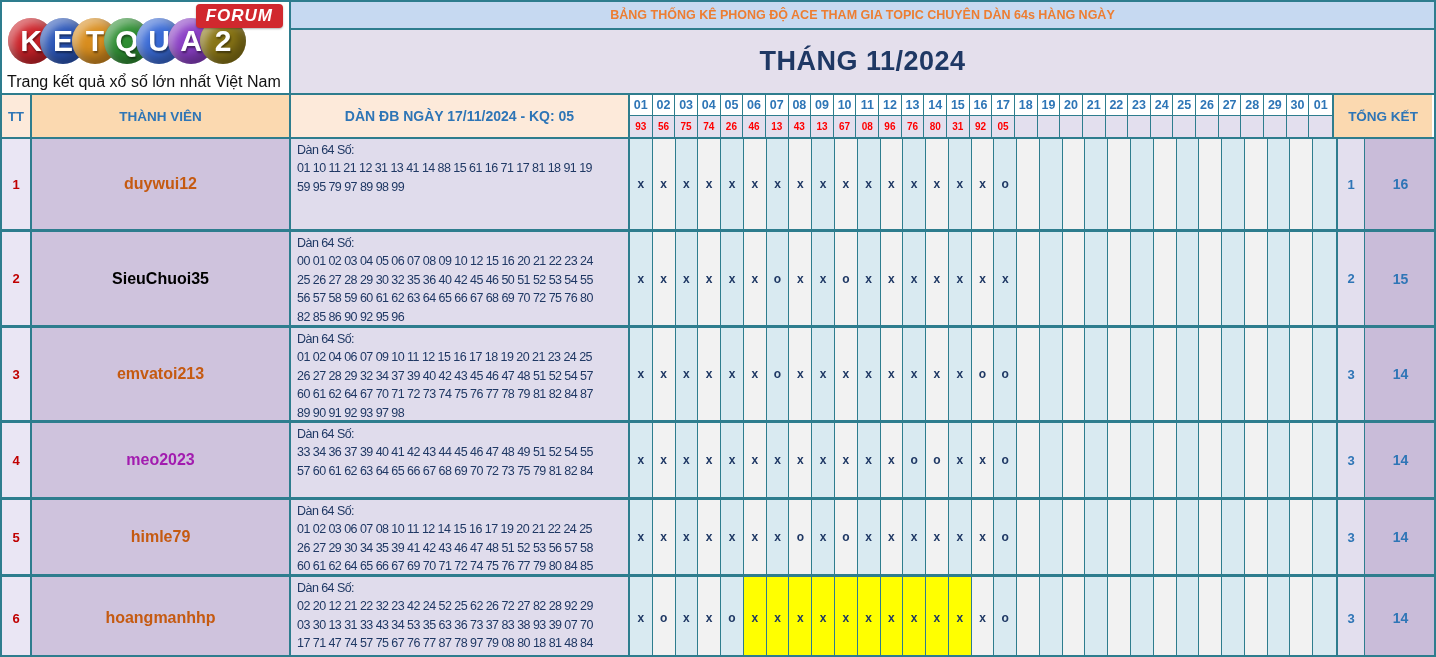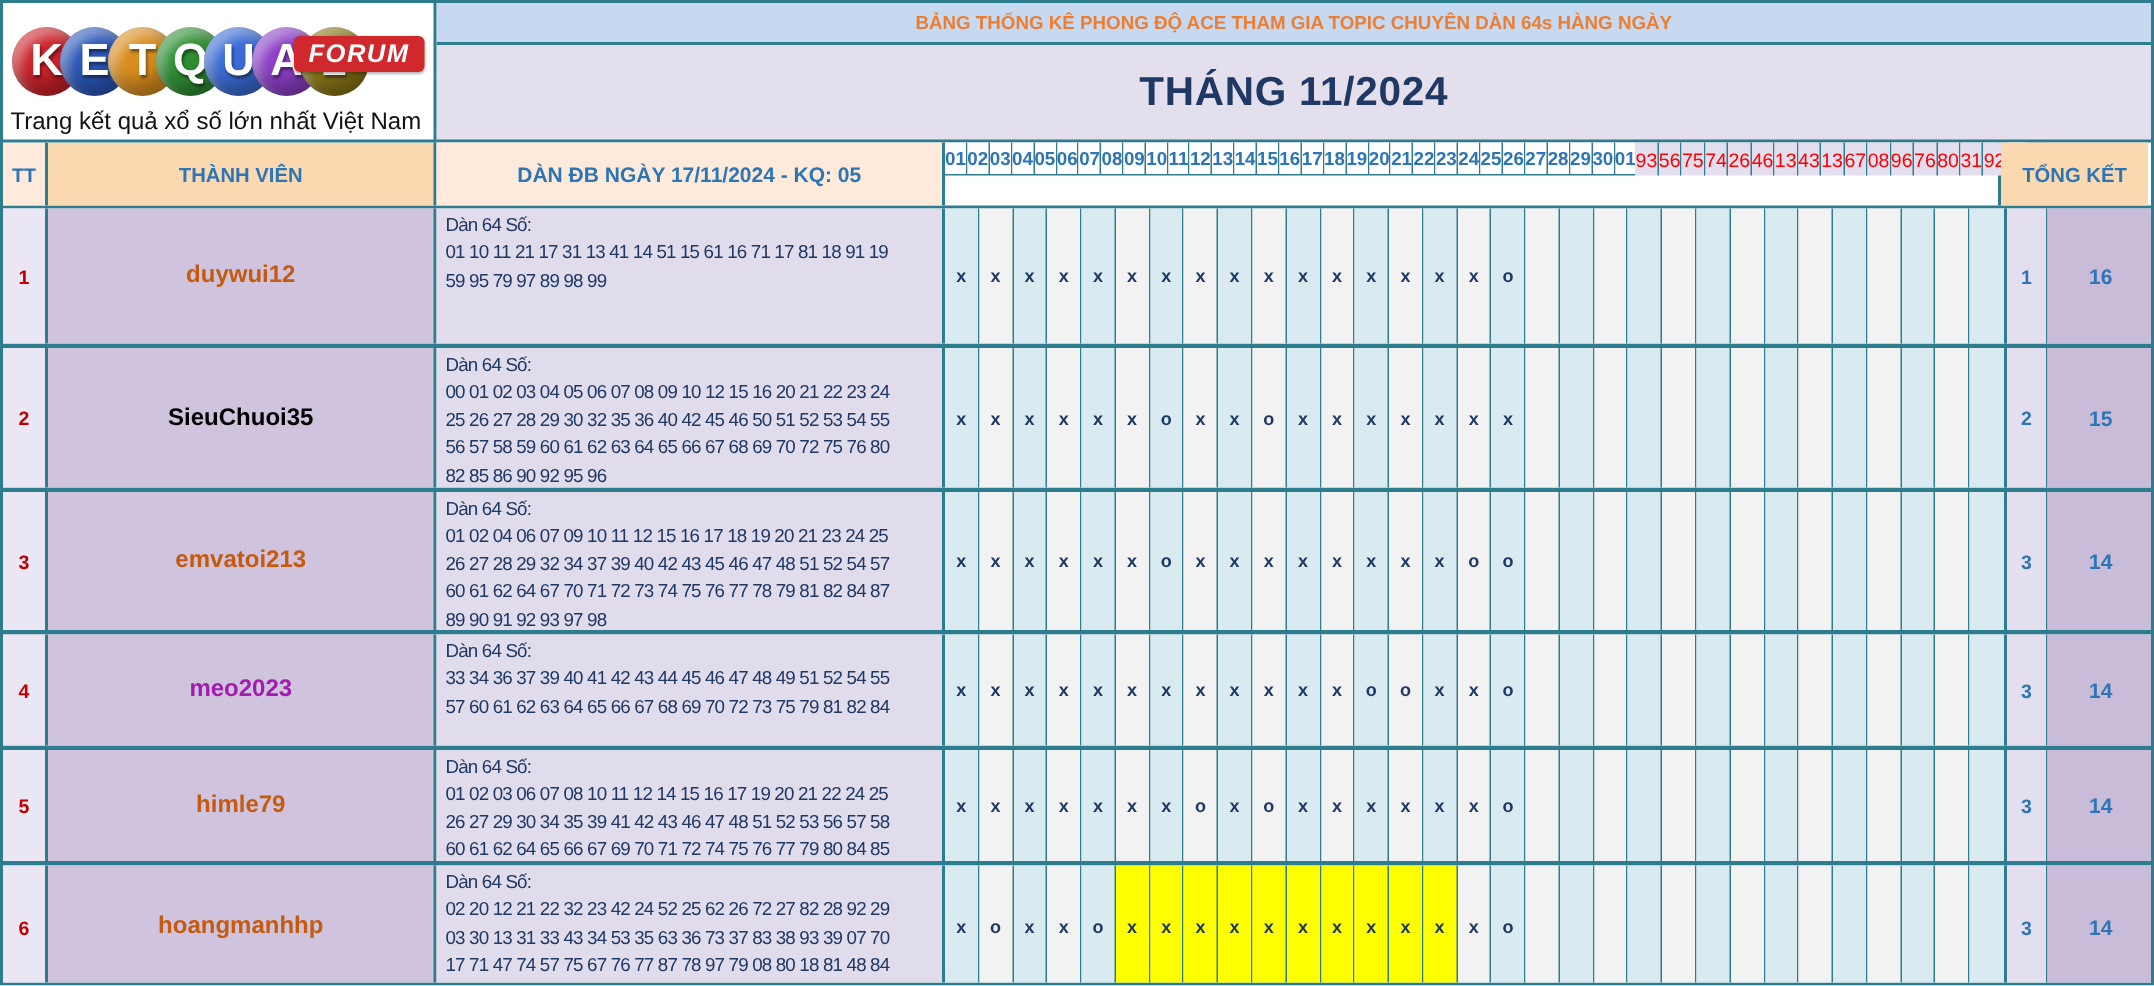--- a/index.html
+++ b/index.html
@@ -7,21 +7,21 @@
   #app { width:1436px; height:657px; border:2px solid #2e7d8e; display:flex; flex-direction:column; overflow:hidden; background:#fff; }
 
   
   .top { display:flex; height:93px; flex:0 0 auto; }
   .logo-block { width:289px; border-right:2px solid #2e7d8e; background:#fff; position:relative; padding:2px 4px; border-bottom:2px solid #2e7d8e;}
   .balls { position:absolute; left:6px; top:16px; display:flex; }
   .ball { width:46px; height:46px; border-radius:50%; display:flex; align-items:center; justify-content:center;
           color:#fff; font-weight:bold; font-size:30px; margin-left:-14px; text-shadow:1px 2px 2px rgba(0,0,0,.45);
           box-shadow: inset -6px -8px 12px rgba(0,0,0,.35), inset 5px 6px 8px rgba(255,255,255,.45); }
   .ball:first-child { margin-left:0; }
-  .forum-badge { position:absolute; right:6px; top:22px; background:#d1282e; color:#fff; font-style:italic; font-weight:bold;
+  .forum-badge { position:absolute; right:6px; top:2px; background:#d1282e; color:#fff; font-style:italic; font-weight:bold;
                  font-size:17px; padding:2px 10px; border-radius:4px; letter-spacing:1px; box-shadow:0 1px 2px rgba(0,0,0,.3); }
   .tagline { position:absolute; left:5px; bottom:2px; font-size:16px; color:#111; font-weight:500; white-space:nowrap; }
 
   .banners { flex:1; display:flex; flex-direction:column; }
   .banner-top { height:28px; background:#c6d9f1; color:#ed7d31; font-weight:bold; font-size:12.5px;
                 display:flex; align-items:center; justify-content:center; border-bottom:2px solid #2e7d8e; }
   .banner-month { flex:1; background:#e4dfec; color:#1f3864; font-weight:bold; font-size:27px;
                   display:flex; align-items:center; justify-content:center; border-bottom:2px solid #2e7d8e; letter-spacing:.5px; }
 
   
@@ -32,25 +32,25 @@
   .c-rank  { width:27px;  flex:0 0 auto; border-right:1px solid #2e7d8e; }
   .c-score { width:71px;  flex:0 0 auto; }
 
   
   .thead { display:flex; height:44px; flex:0 0 auto; border-bottom:2px solid #2e7d8e; }
   .hcell { display:flex; align-items:center; justify-content:center; font-weight:bold; color:#2e75b6; }
   .h-tt  { background:#fdeada; font-size:13px; }
   .h-mem { background:#fbd9b0; font-size:13.5px; }
   .h-dan { background:#fdeada; font-size:14px; }
   .h-total { width:98px; flex:0 0 auto; background:#fbd9b0; font-size:13.5px; display:flex; align-items:center; justify-content:center; font-weight:bold; color:#2e75b6; }
-  .days-head { display:flex; flex-direction:row; width:704px; flex:0 0 auto; border-right:2px solid #2e7d8e; }
+  .days-head { display:flex; flex-direction:column; width:704px; flex:0 0 auto; border-right:2px solid #2e7d8e; }
   .day-labels, .day-results { display:grid; grid-template-columns:repeat(31,1fr); height:22px; }
   .day-labels { border-bottom:1px solid #2e7d8e; }
   .day-label { background:#fff; color:#2e75b6; font-weight:bold; font-size:12.5px; display:flex; align-items:center; justify-content:center; border-right:1px solid #2e7d8e; }
-  .day-result { background:#e3dfee; color:#ff0000; font-weight:normal; font-size:13px; display:flex; align-items:center; justify-content:center; border-right:1px solid #2e7d8e; }
+  .day-result { background:#e3dfee; color:#ff0000; font-weight:bold; font-size:10px; display:flex; align-items:center; justify-content:center; border-right:1px solid #2e7d8e; }
   .day-label:last-child, .day-result:last-child { border-right:none; }
 
   
   #rows { display:flex; flex-direction:column; flex:1; }
   .member-row { display:flex; border-bottom:3px solid #2e7d8e; flex:0 0 auto; }
   .member-row:nth-child(1){ height:93px; }
   .member-row:nth-child(2){ height:96px; }
   .member-row:nth-child(3){ height:95px; }
   .member-row:nth-child(4){ height:77px; }
   .member-row:nth-child(5){ height:77px; }
@@ -162,21 +162,21 @@
     </div>
     <div class="h-total">TỔNG KẾT</div>
   </div>
 
   <div id="rows">
       <div class="member-row">
         <div class="tt-cell c-tt">1</div>
         <div class="mem-cell c-mem" style="color: rgb(197, 90, 17);">duywui12</div>
         <div class="dan-cell c-dan">
           <div class="">Dàn 64 Số:</div>
-          <div class="">01 10 11 21 17 31 13 41 14 51 15 61 16 71 17 81 18 91 19</div>
+          <div class="">01 10 11 21 12 31 13 41 14 88 15 61 16 71 17 81 18 91 19</div>
           <div class="">59 95 79 97 89 98 99</div>
         </div>
         <div class="c-days">
           <div class="mark-cell" style="background: rgb(217, 234, 241);">x</div>
           <div class="mark-cell" style="background: rgb(242, 242, 242);">x</div>
           <div class="mark-cell" style="background: rgb(217, 234, 241);">x</div>
           <div class="mark-cell" style="background: rgb(242, 242, 242);">x</div>
           <div class="mark-cell" style="background: rgb(217, 234, 241);">x</div>
           <div class="mark-cell" style="background: rgb(242, 242, 242);">x</div>
           <div class="mark-cell" style="background: rgb(217, 234, 241);">x</div>

